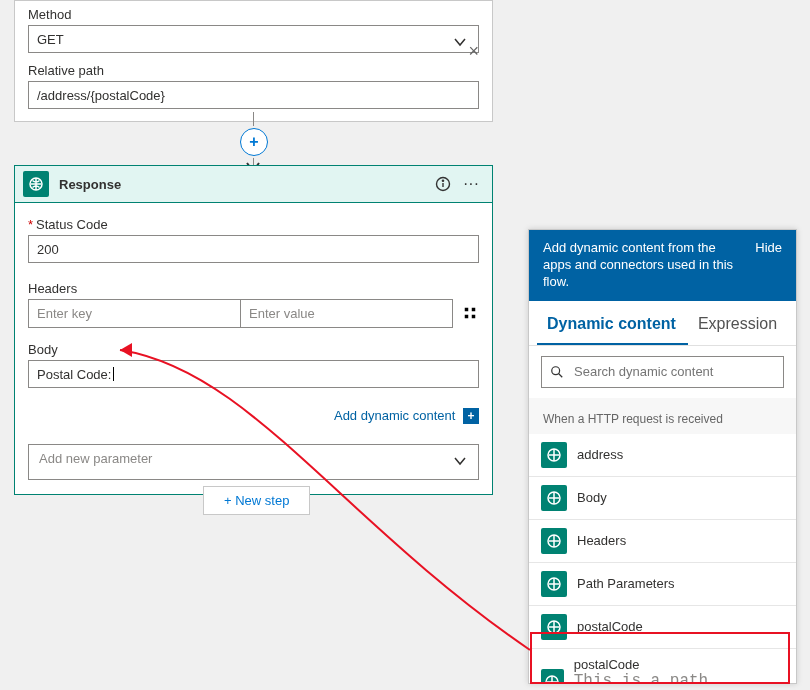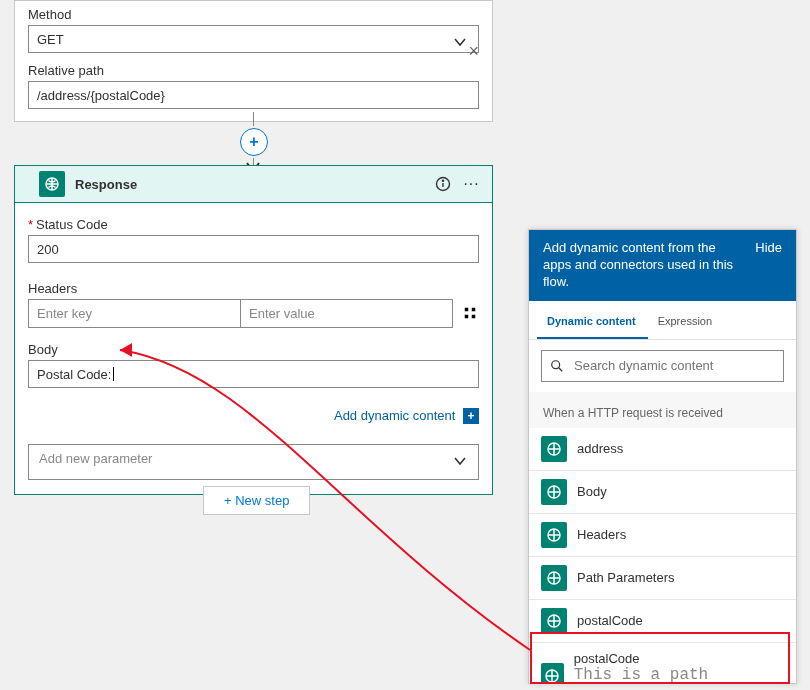--- a/index.html
+++ b/index.html
@@ -78,21 +78,21 @@
     width: 479px;
     background: #ffffff;
     border: 1.5px solid #008272;
     box-sizing: border-box;
   }
   .resp-header {
     display: flex; align-items: center;
     background: #e1f5f2;
     border-bottom: 1px solid #008272;
     height: 36px;
-    padding: 0 10px 0 24px;
+    padding: 0 10px 0 8px;
   }
   .resp-icon {
     width: 26px; height: 26px;
     background: #008272;
     display: flex; align-items: center; justify-content: center;
     border-radius: 2px;
     margin-right: 10px;
   }
   .resp-title { font-weight: 600; color: #323130; flex: 1; }
   .hdr-iconbtn { width: 22px; height: 22px; display:flex; align-items:center; justify-content:center; margin-left:6px; cursor:pointer;}
@@ -157,21 +157,21 @@
     align-items: flex-start;
     line-height: 1.3;
   }
   .dyn-header .txt { max-width: 200px; }
   .dyn-header .hide { cursor: pointer; }
   .dyn-tabs {
     display: flex; border-bottom: 1px solid #e0e0e0;
     padding-top: 4px; padding-left: 8px;
   }
   .dyn-tab {
-    padding: 10px 12px 10px 10px; color: #525252; cursor: pointer; font-size: 11px;
+    padding: 10px 12px 10px 10px; color: #525252; cursor: pointer; font-size: 16px;
   }
   .dyn-tab.active { color: #0062a3; font-weight: 600; border-bottom: 2px solid #0062a3; }
   .dyn-search-wrap { padding: 10px 12px; }
   .dyn-search {
     border: 1px solid #8a8886; height: 30px; display: flex; align-items: center;
     padding: 0 8px;
   }
   .dyn-search svg { width: 14px; height: 14px; margin-right: 8px; }
   .dyn-search input {
     border: none; outline: none; font-size: 13px; flex: 1; color: #323130;

